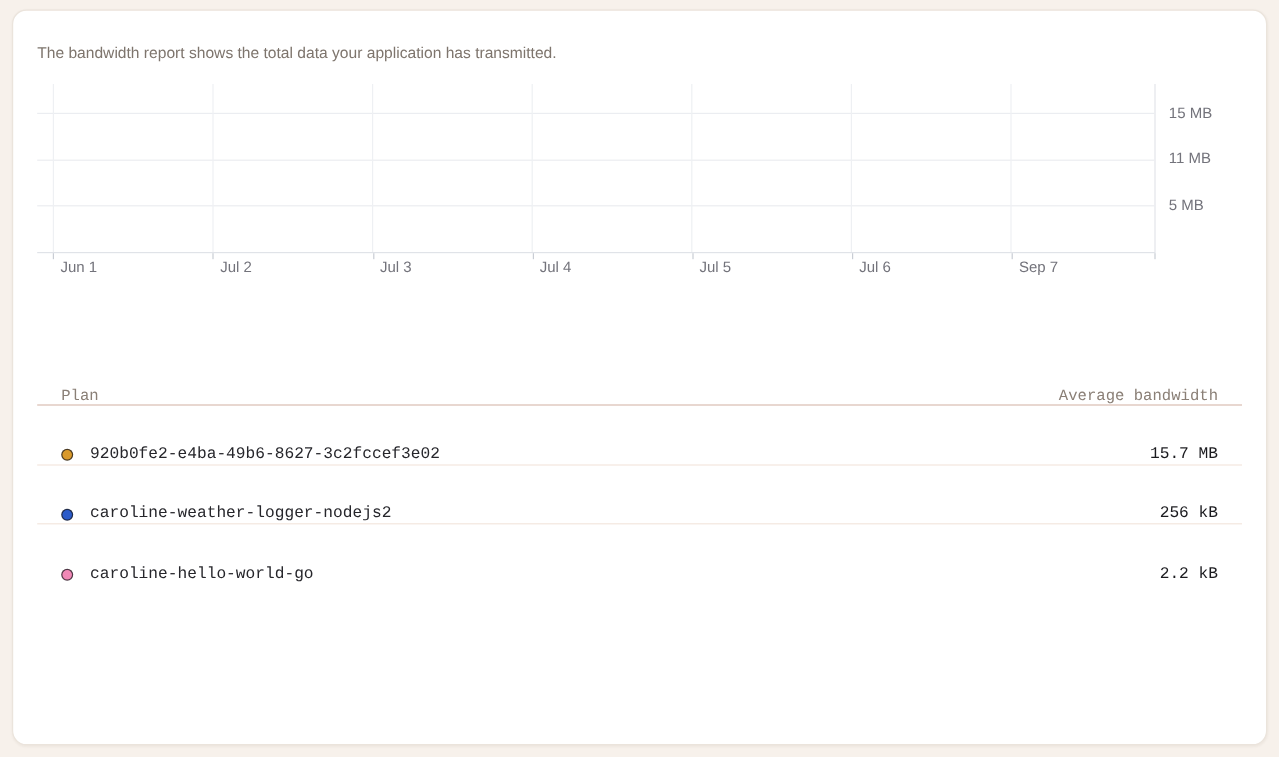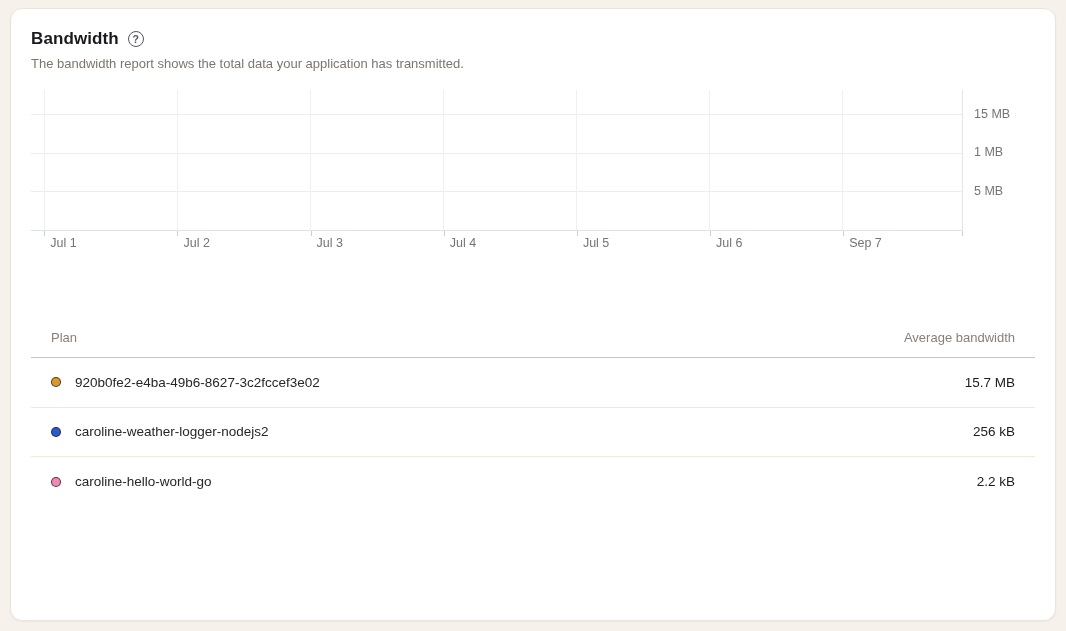--- a/index.html
+++ b/index.html
@@ -52,22 +52,23 @@
     border-top: 1px solid #E0E3E8;
   }
   .xtick { position: absolute; top: 0; width: 1px; height: 5px; background: #C9CDD4; }
   .xlab { position: absolute; top: 5px; font-size: 12.5px; color: #73737B; white-space: nowrap; }
   .ycol { width: 72px; position: relative; height: 140px; }
   .ylab { position: absolute; left: 11px; font-size: 12.5px; color: #73737B; white-space: nowrap; }
 
   
   .tblwrap { margin-top: 64px; padding: 0 0; }
   .trow, .thead {
-    display: flex; align-items: center; justify-content: space-between;
+    display: flex; align-items: flex-end; justify-content: space-between;
     padding: 0 20px;
+    font-family: Liberation Mono, monospace;
   }
   .thead {
     height: 40px; font-size: 13px; color: #8A7F76;
     border-bottom: 1px solid #D9BDB1;
   }
   .trow {
     height: 49.5px; border-bottom: 1px solid #F3E7DE;
     font-size: 13.5px;
   }
   .trow:last-child { border-bottom: none; }
@@ -77,24 +78,20 @@
     border: 1.5px solid rgba(25,25,30,.75);
     flex: none;
   }
   .val { color: #1B1B1F; font-size: 13.5px; }
 </style>
 </head>
 <body>
 
 <div class="card">
 
-  <div class="hd">
-    <h1>Bandwidth</h1>
-    <span class="help">?</span>
-  </div>
   <div class="sub">The bandwidth report shows the total data your application has transmitted.</div>
 
   <div class="chart">
     <div class="plot-col">
       <div class="plot">
         <div id="hgrids">
             <div class="hgrid" style="bottom: 114.754px;"></div>
             <div class="hgrid" style="bottom: 76.5027px;"></div>
             <div class="hgrid" style="bottom: 38.2514px;"></div>
           </div>
@@ -385,39 +382,39 @@
               <div class="body" style="height: 90.1639%;"></div>
             </div>
             <div class="bar">
               <div class="cap" style="height: 2.73224%;"></div>
               <div class="body" style="height: 93.9891%;"></div>
             </div>
           </div>
       </div>
       <div class="xaxis" id="xaxis">
           <div class="xtick" style="left: 1.42857%;"></div>
-          <div class="xlab" style="left: calc(1.42857% + 6px);">Jul 1</div>
+          <div class="xlab" style="left: calc(1.42857% + 6px);">Jun 1</div>
           <div class="xtick" style="left: 15.7143%;"></div>
           <div class="xlab" style="left: calc(15.7143% + 6px);">Jul 2</div>
           <div class="xtick" style="left: 30%;"></div>
           <div class="xlab" style="left: calc(30% + 6px);">Jul 3</div>
           <div class="xtick" style="left: 44.2857%;"></div>
           <div class="xlab" style="left: calc(44.2857% + 6px);">Jul 4</div>
           <div class="xtick" style="left: 58.5714%;"></div>
           <div class="xlab" style="left: calc(58.5714% + 6px);">Jul 5</div>
           <div class="xtick" style="left: 72.8571%;"></div>
           <div class="xlab" style="left: calc(72.8571% + 6px);">Jul 6</div>
           <div class="xtick" style="left: 87.1429%;"></div>
           <div class="xlab" style="left: calc(87.1429% + 6px);">Sep 7</div>
           <div class="xtick" style="left: calc(100% - 1px);"></div>
         </div>
     </div>
     <div class="ycol" id="ycol">
         <div class="ylab" style="top: 17.2459px;">15 MB</div>
-        <div class="ylab" style="top: 55.4973px;">1 MB</div>
+        <div class="ylab" style="top: 55.4973px;">11 MB</div>
         <div class="ylab" style="top: 93.7486px;">5 MB</div>
       </div>
   </div>
 
   <div class="tblwrap">
     <div class="thead">
       <span>Plan</span>
       <span>Average bandwidth</span>
     </div>
     <div id="rows">

